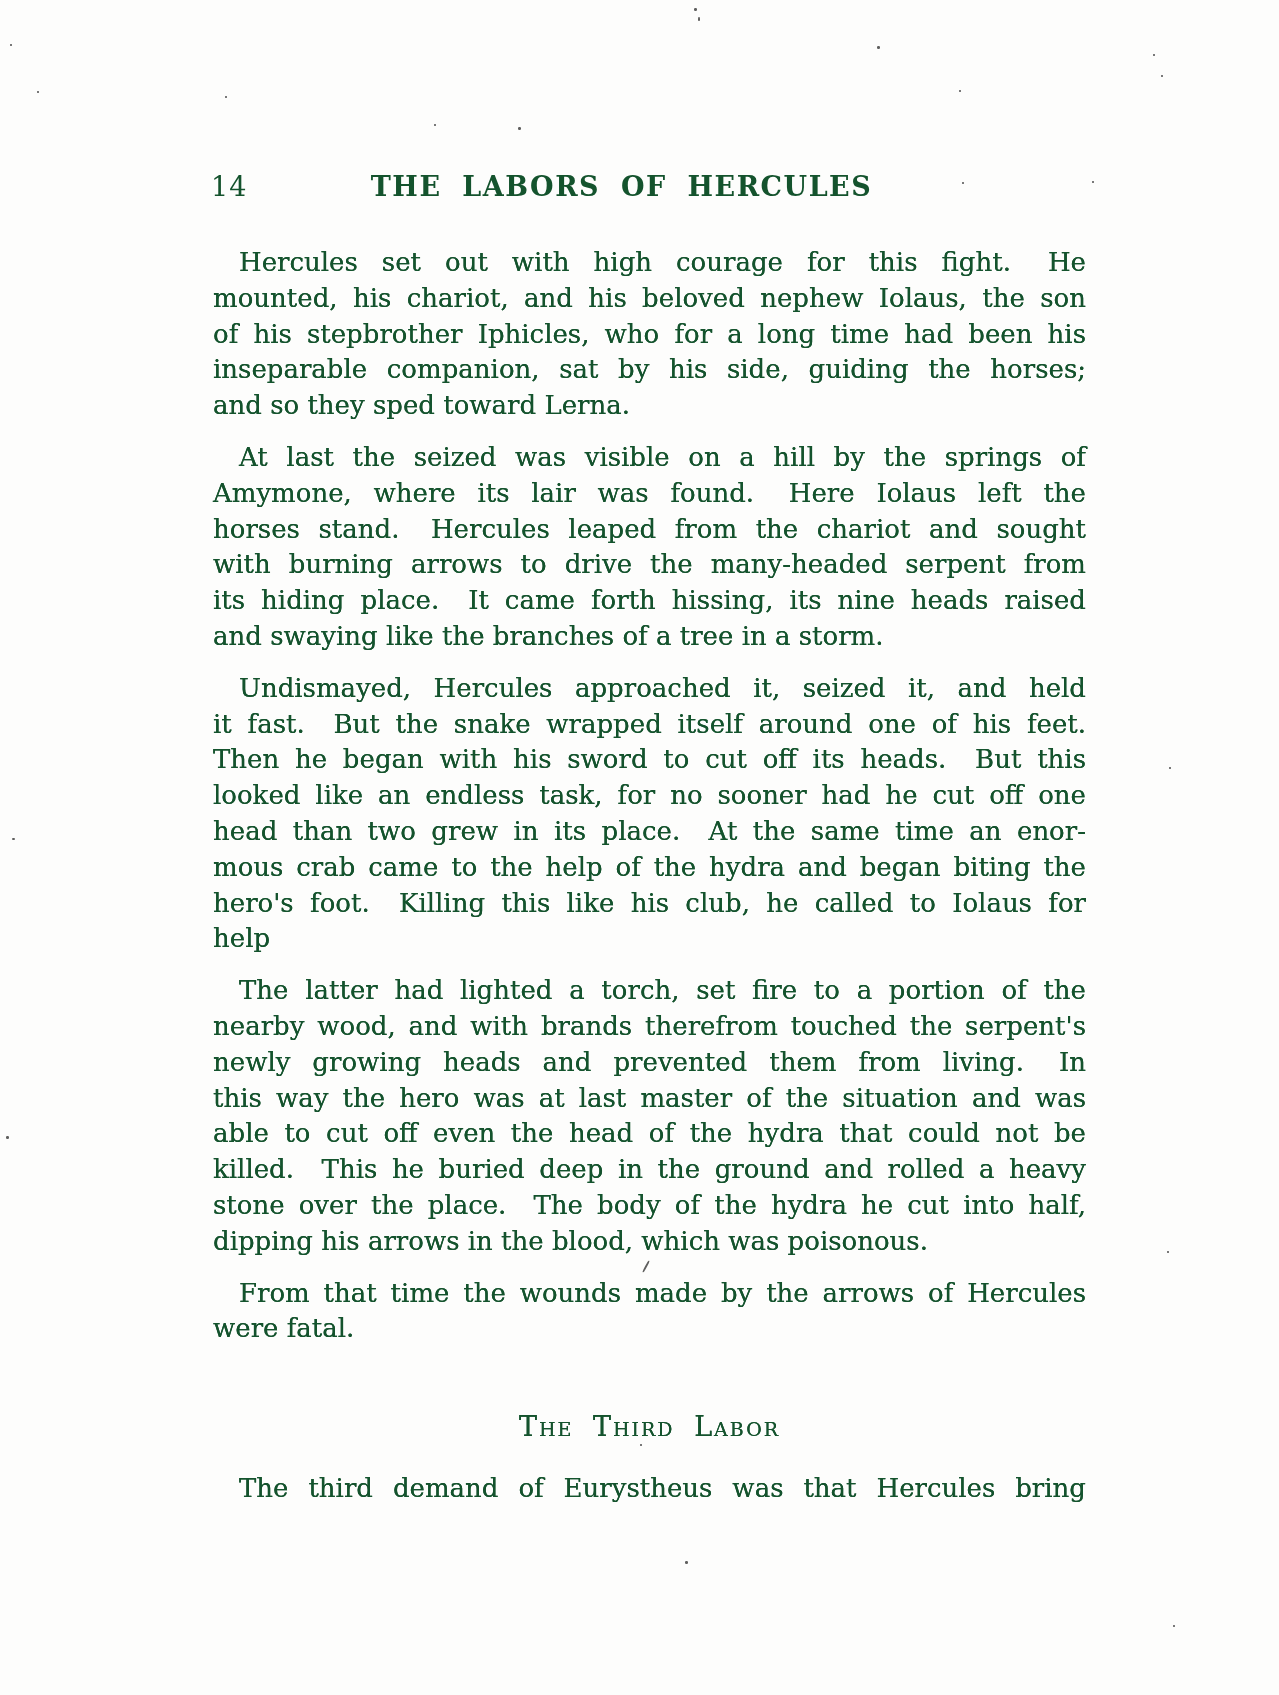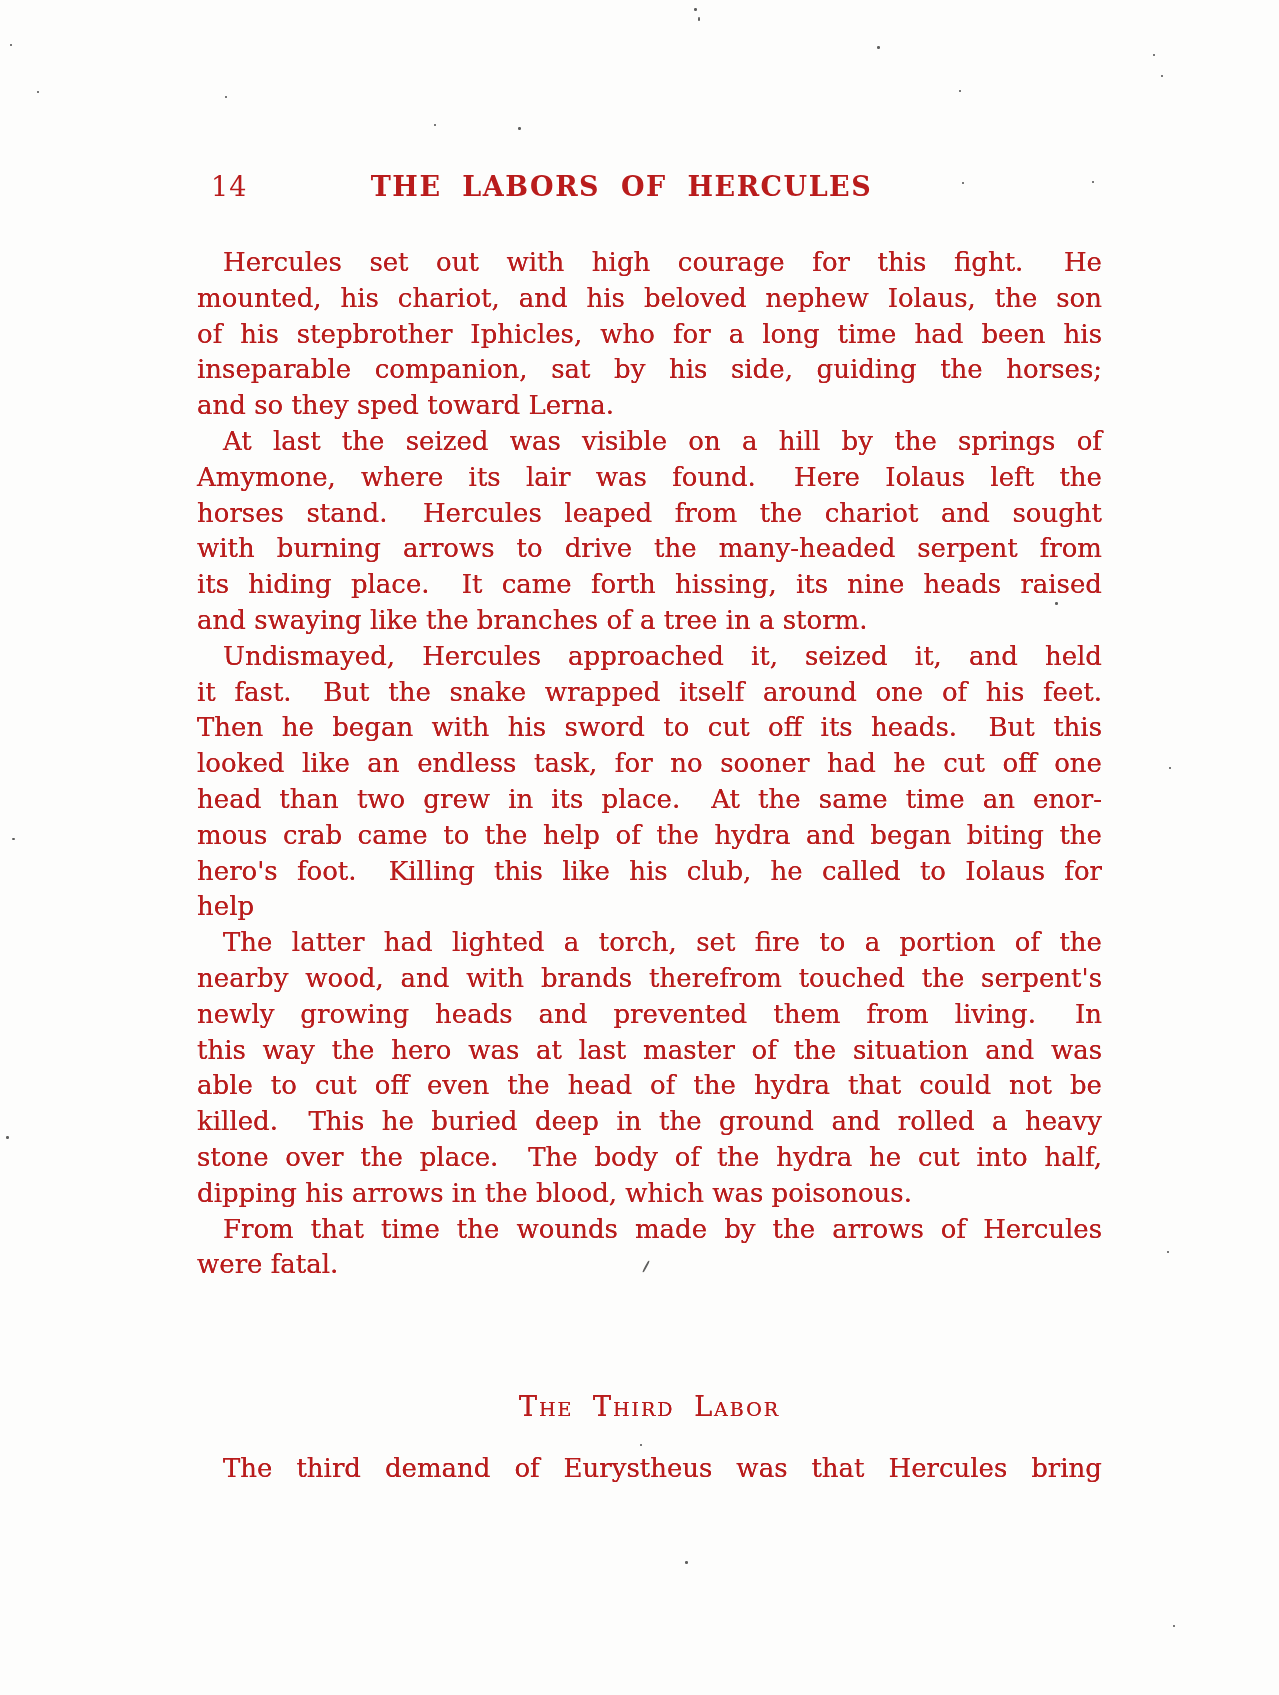--- a/index.html
+++ b/index.html
@@ -7,21 +7,21 @@
     padding: 0;
     background: #e8e8e8;
   }
   .page {
     position: relative;
     width: 1279px;
     height: 1695px;
     background: #fdfdfc;
     overflow: hidden;
     font-family: "DejaVu Serif", "Liberation Serif", serif;
-    color: #b91c1c;
+    color: #14532d;
   }
   .content {
     position: absolute;
     left: 197px;
     top: 168px;
     width: 905px;
   }
   .page-header {
     position: relative;
     height: 38px;
@@ -45,34 +45,34 @@
     font-size: 27px;
     font-weight: bold;
   }
   .page-body {
     margin-top: 39px;
     font-size: 26px;
     line-height: 35.8px;
     text-shadow: 0 0 0.5px currentColor;
   }
   .para {
-    margin: 0;
+    margin: 16px;
   }
   .para.indent .line:first-child {
     text-indent: 26px;
   }
   .line {
     text-align: justify;
     text-align-last: justify;
   }
   .line.last {
     text-align-last: left;
   }
   .section-heading {
-    margin-top: 104px;
+    margin-top: 60px;
     margin-bottom: 24px;
     line-height: 40px;
     text-align: center;
     font-variant: small-caps;
     font-size: 27px;
     letter-spacing: 2px;
     word-spacing: 9px;
   }
   .speck {
     position: absolute;

